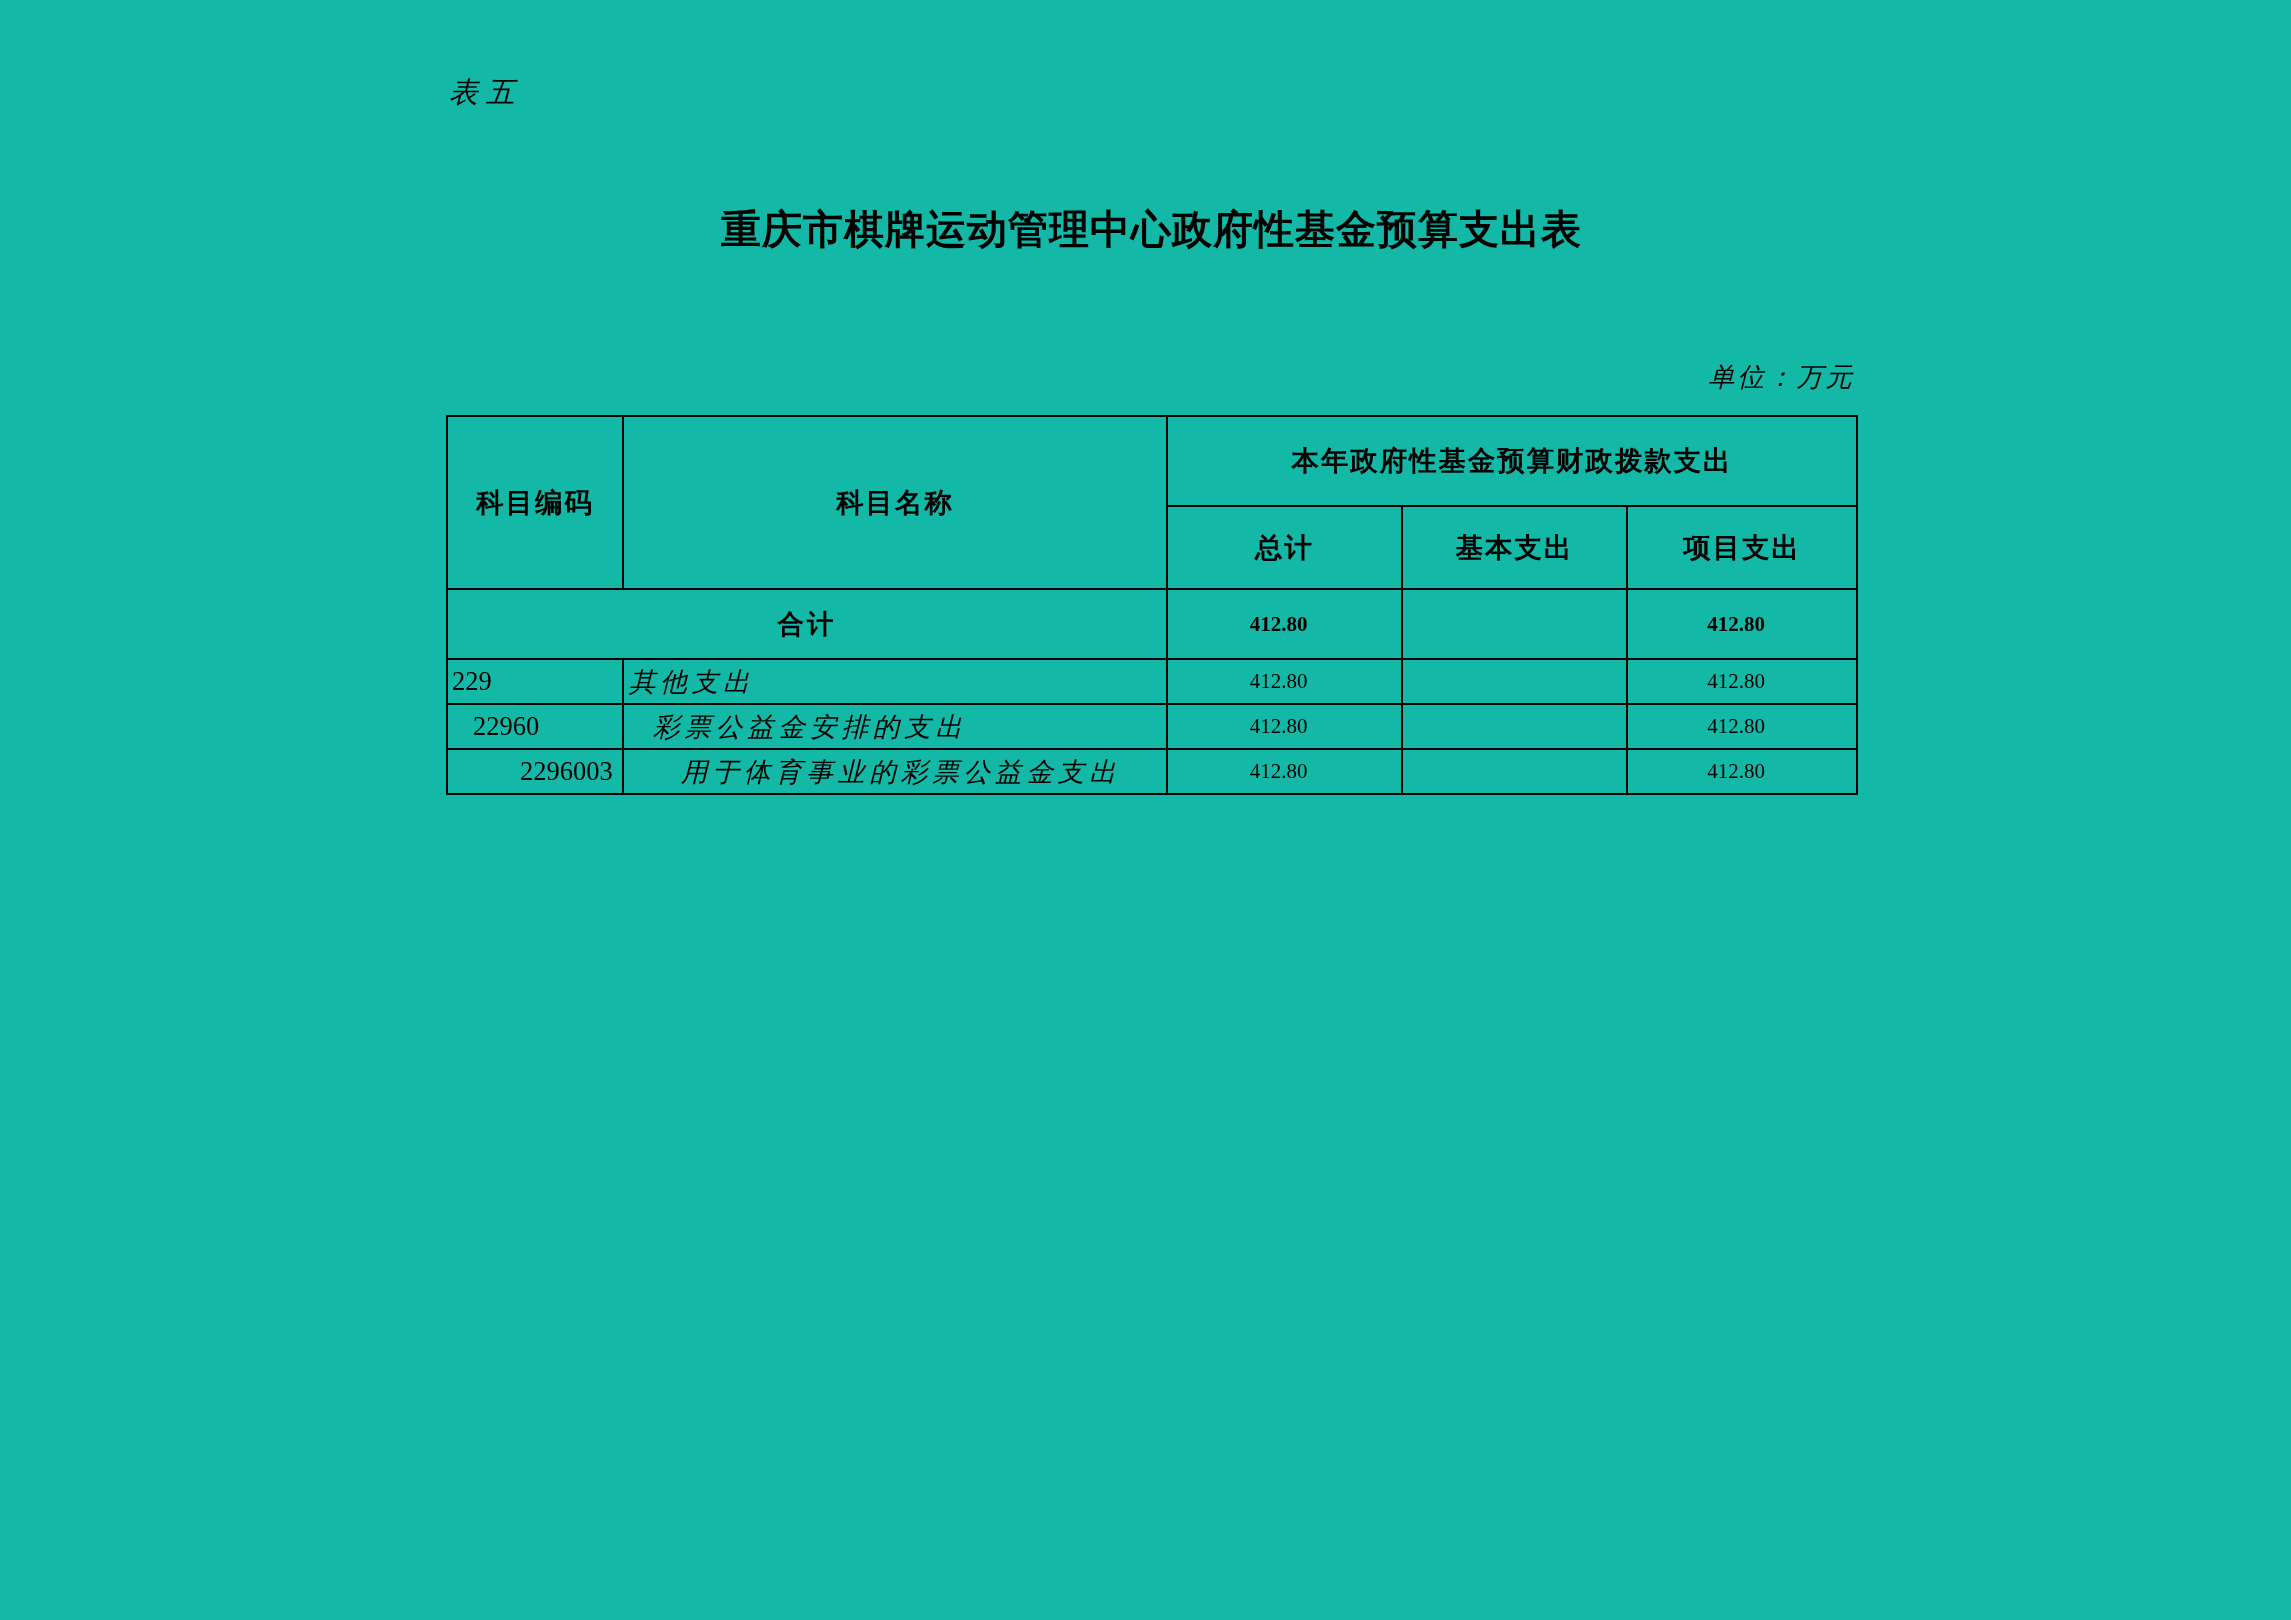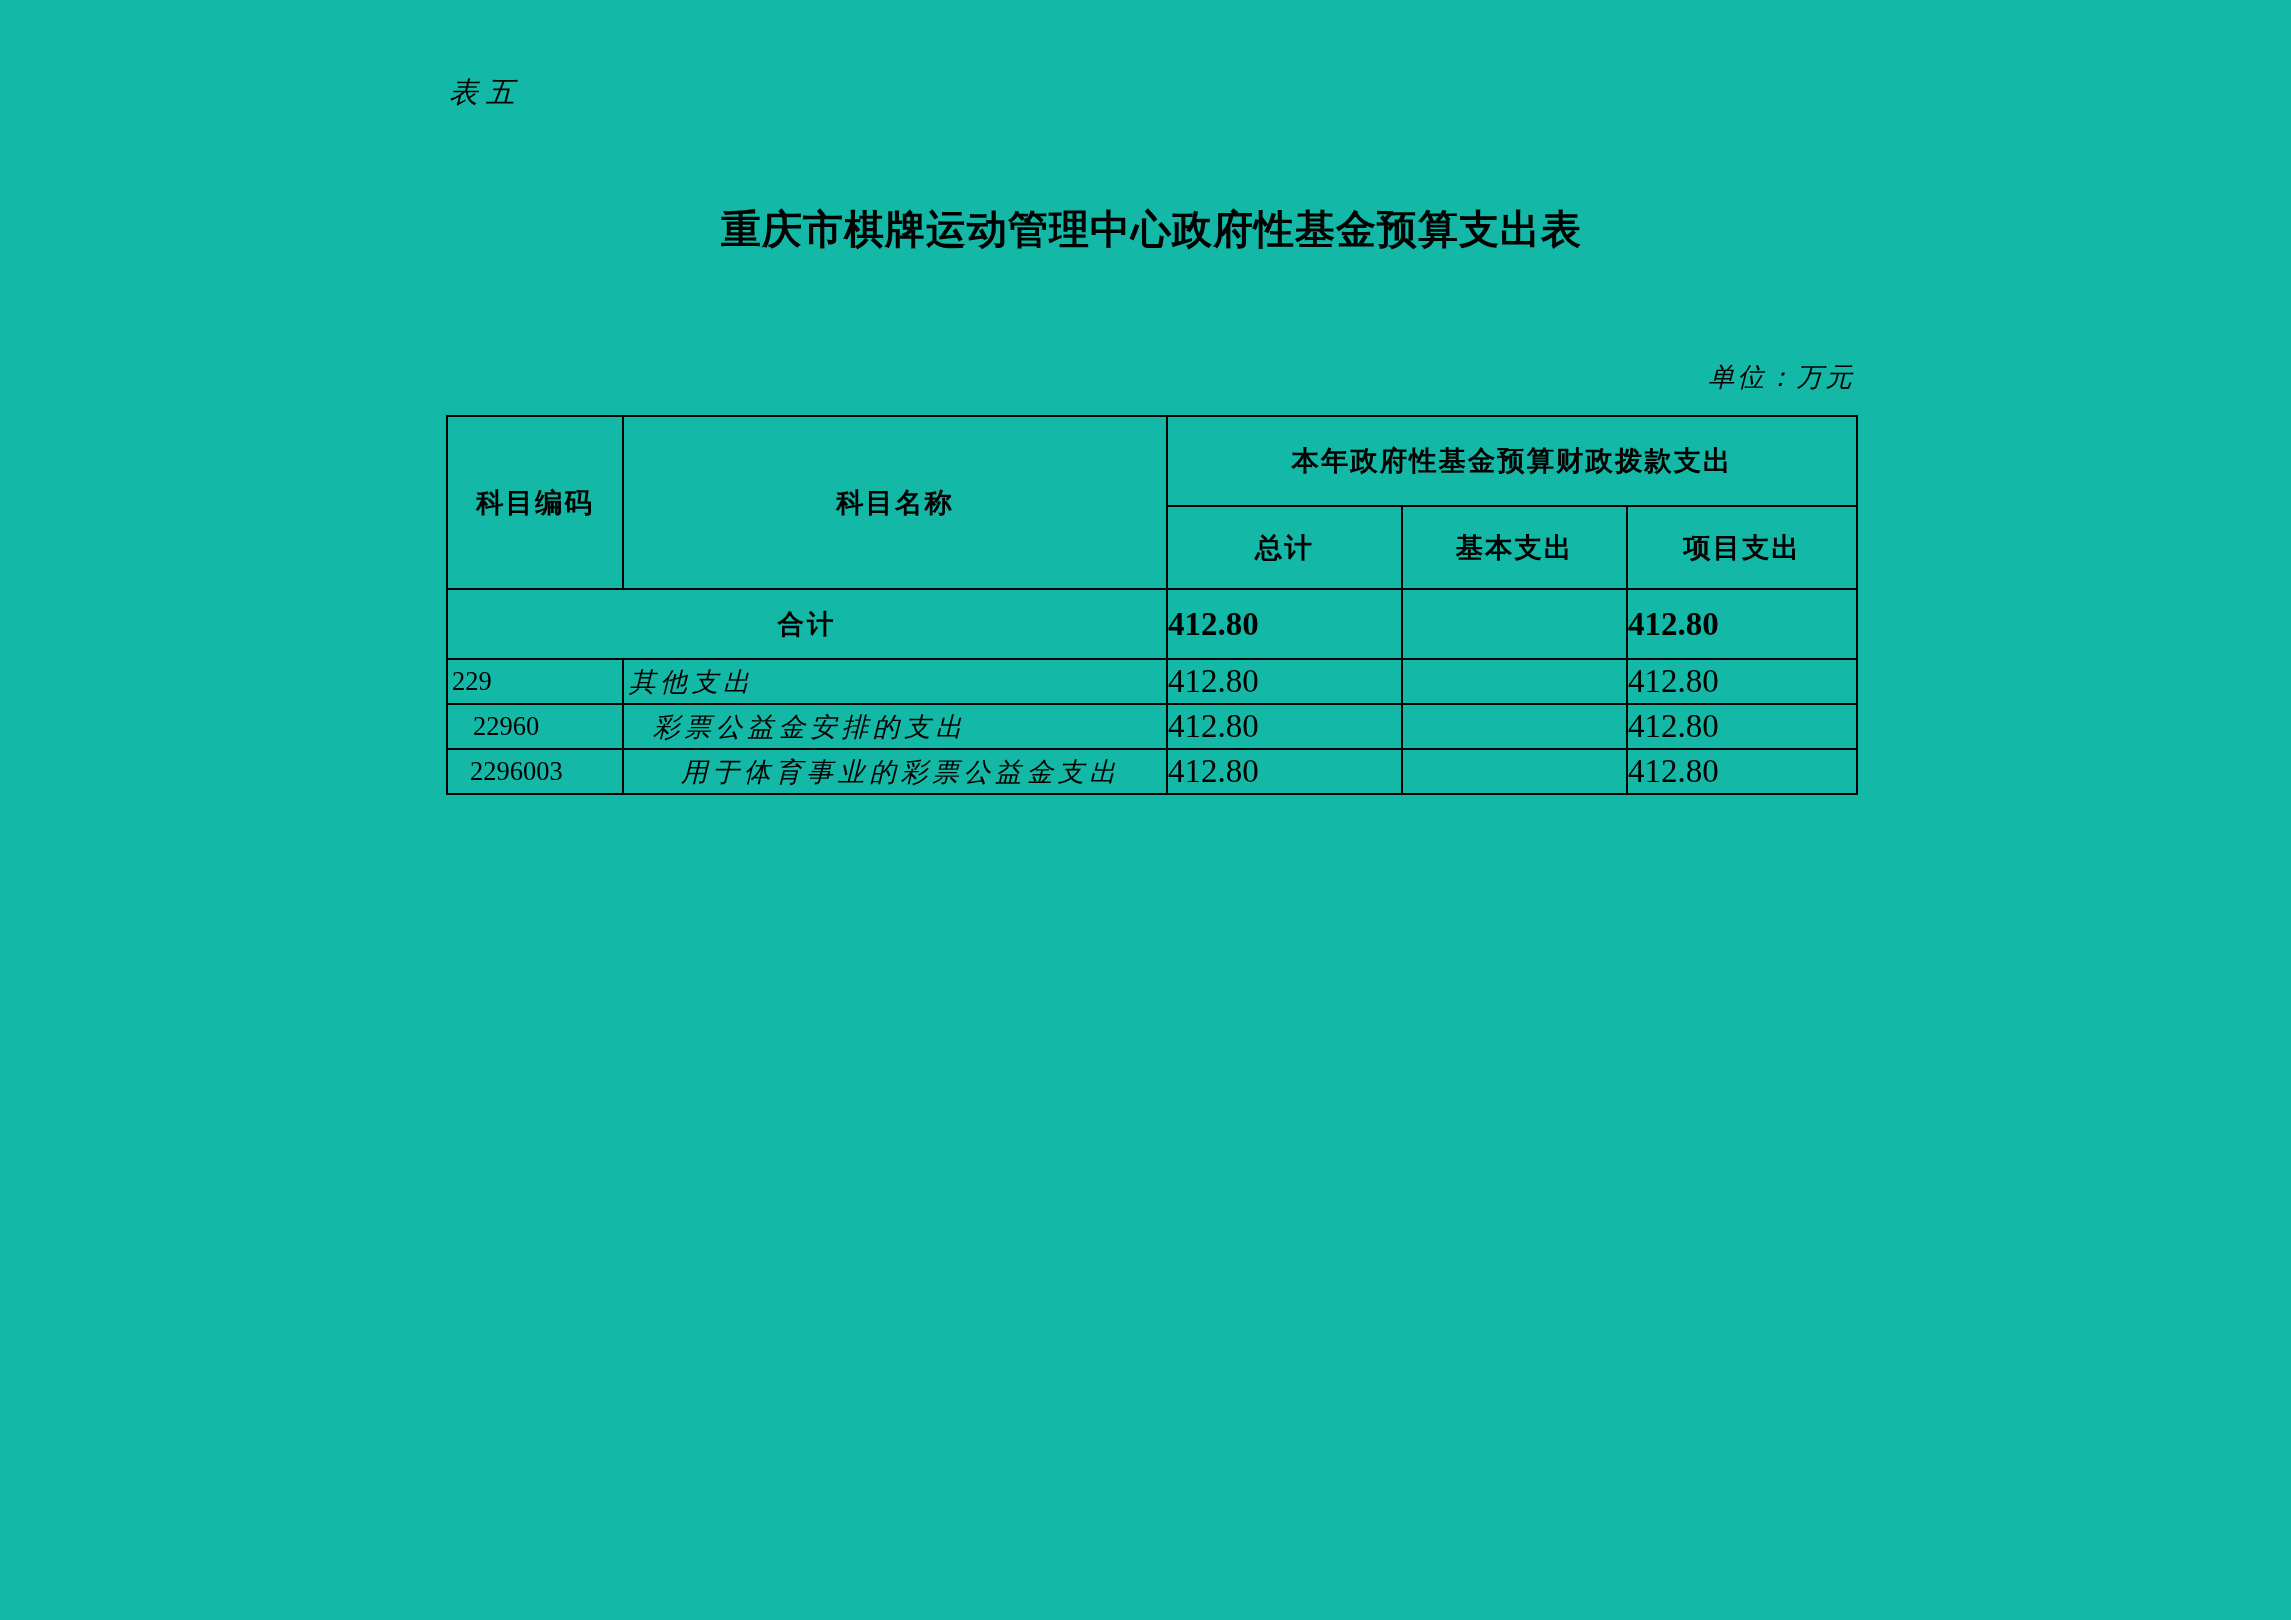--- a/index.html
+++ b/index.html
@@ -82,41 +82,41 @@
   .thick-bottom { border-bottom-width: 2.9px; }
   td.sum-label {
     font-family: "Liberation Sans", sans-serif;
     font-weight: bold;
     font-size: 26.5px;
     letter-spacing: 2.9px;
     text-align: center;
   }
   td.num {
     font-family: "Liberation Serif", serif;
-    font-size: 33px;
-    text-align: left;
+    font-size: 21px;
+    text-align: center;
     padding-right: 11.8px;
   }
   td.num.bold { font-weight: bold; }
   td.code {
     font-family: "Liberation Serif", serif;
     font-size: 26.5px;
     text-align: left;
     margin-top: 6px;
   }
   td.name {
     font-family: "Liberation Serif", serif;
     font-style: italic;
     font-size: 26.5px;
     text-align: left;
     letter-spacing: 4.9px;
   }
   td.code.lvl1 { padding-left: 3.9px; }
   td.code.lvl2 { padding-left: 25px; }
-  td.code.lvl3 { padding-left: 22px; }
+  td.code.lvl3 { padding-left: 72px; }
   td.name.lvl1 { padding-left: 4.9px; }
   td.name.lvl2 { padding-left: 29px; }
   td.name.lvl3 { padding-left: 57px; }
 </style>
 </head>
 <body>
 
 <div class="sheet">
 
   <div class="sheet-label">表五</div>

